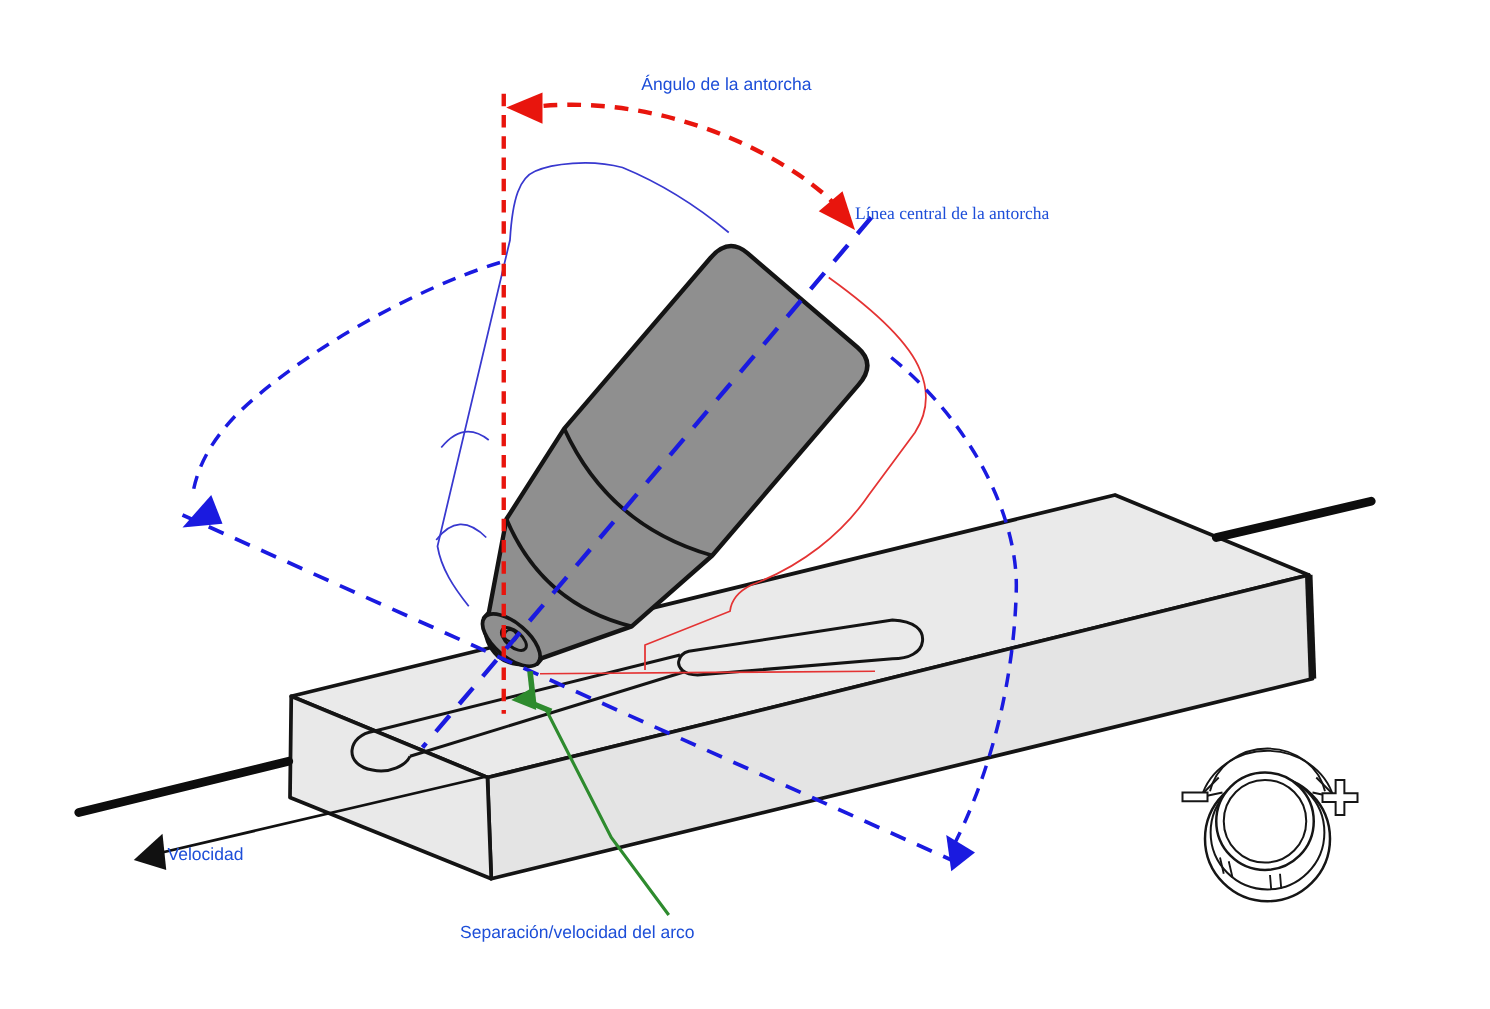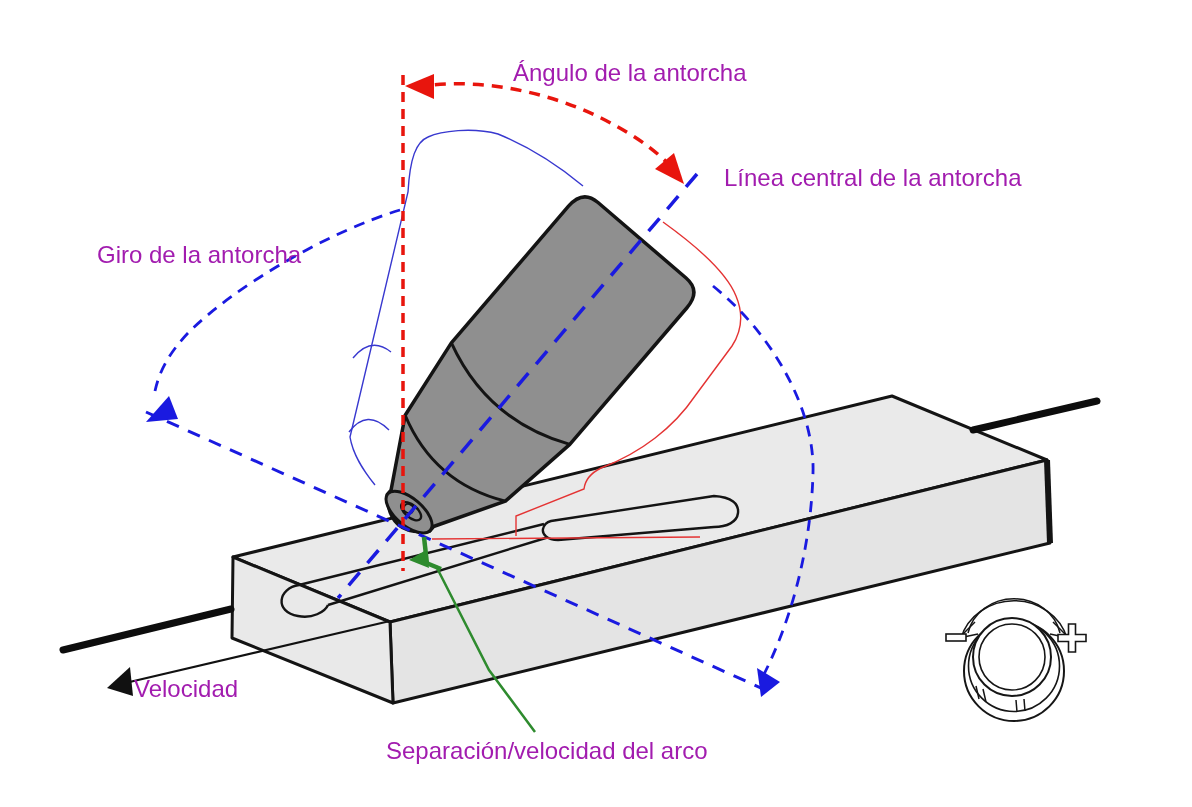--- a/index.html
+++ b/index.html
@@ -1,19 +1,19 @@
 <!DOCTYPE html>
 <html><head>
 <meta charset="utf-8">
 <style>
   html,body{margin:0;padding:0;background:#ffffff;}
   .stage{position:relative;width:1192px;height:807px;background:#ffffff;overflow:hidden;
          font-family:"Liberation Sans","DejaVu Sans",sans-serif;}
   .stage svg{position:absolute;left:0;top:0;}
-  .lbl{position:absolute;font-size:24px;line-height:1.15;color:#a21caf;white-space:nowrap;}
+  .lbl{position:absolute;font-size:14px;line-height:1.15;color:#1d4ed8;white-space:nowrap;}
 </style>
 </head>
 <body>
 
 <div class="stage">
 
 <svg width="1192" height="807" viewBox="0 0 1192 807">
 
   <g stroke="#141414" stroke-linejoin="round">
     <path d="M 233,557 L 892,396 L 1047,460 L 390,622 Z" fill="#eaeaea" stroke-width="3"></path>
@@ -92,18 +92,17 @@
     <path d="M 961,638 A 55 51 0 0 1 1067,638" stroke-width="1.5"></path>
     <path d="M 968,633 A 47 43 0 0 1 1060,633" stroke-width="1.5"></path>
     <path d="M 959,638 L 975,622 M 959,638 L 978,634" stroke-width="1.5"></path>
     <path d="M 1069,638 L 1053,622 M 1069,638 L 1050,634" stroke-width="1.5"></path>
     <rect x="946" y="634" width="20" height="7" fill="#ffffff" stroke-width="1.6"></rect>
     <path d="M 1058,634.5 L 1068.5,634.5 L 1068.5,624 L 1075.5,624 L 1075.5,634.5 L 1086,634.5 L 1086,641.5 L 1075.5,641.5 L 1075.5,652 L 1068.5,652 L 1068.5,641.5 L 1058,641.5 Z" fill="#ffffff" stroke-width="1.6"></path>
   </g>
 </svg>
 
   <div class="lbl" style="left:513px;top:59px;">Ángulo de la antorcha</div>
-  <div class="lbl" style="left:724px;top:164px;">Línea central de la antorcha</div>
-  <div class="lbl" style="left:97px;top:241px;">Giro de la antorcha</div>
+  <div class="lbl" style="left:684px;top:164px;font-family:Liberation Serif, serif;">Línea central de la antorcha</div>
   <div class="lbl" style="left:134px;top:675px;">Velocidad</div>
-  <div class="lbl" style="left:386px;top:737px;">Separación/velocidad del arco</div>
+  <div class="lbl" style="left:368px;top:737px;">Separación/velocidad del arco</div>
 
 </div>
 
 </body></html>

